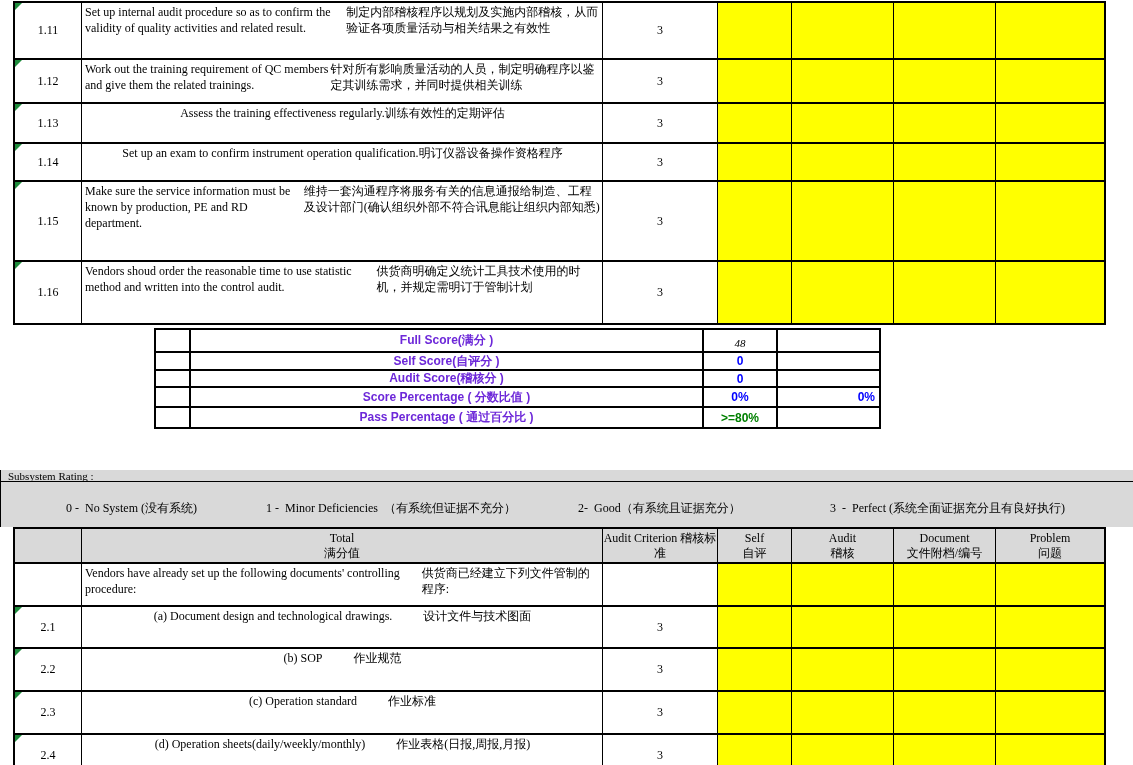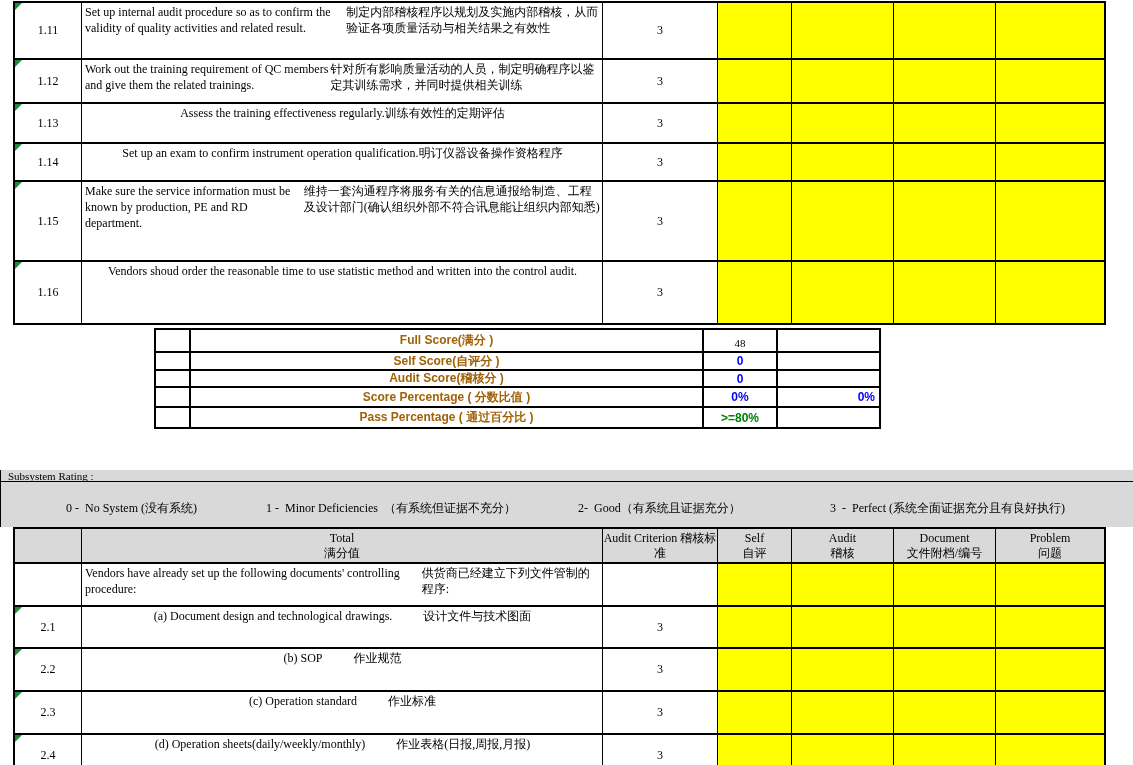--- a/index.html
+++ b/index.html
@@ -28,25 +28,25 @@
   
   .hHdr{height:35px}.h43{height:43px}.h42{height:42px}
   .hdr .cell{background:#D9D9D9;display:flex;flex-direction:column;align-items:center;
              justify-content:center;font-size:12px;line-height:15px;text-align:center;}
   
   .sum{position:absolute;left:154px;top:328px;border:2px solid #000;box-sizing:border-box;background:#fff;}
   .srow{display:grid;grid-template-columns:35px 513px 74px 101px;border-bottom:2px solid #000;box-sizing:border-box;}
   .sum .srow:last-child{border-bottom:none;}
   .scell{border-right:2px solid #000;box-sizing:border-box;display:flex;align-items:center;justify-content:center;overflow:hidden;}
   .scell:last-child{border-right:none;}
-  .slab{font-family:"Liberation Sans","DejaVu Sans",sans-serif;font-weight:bold;color:#a16207;
+  .slab{font-family:"Liberation Sans","DejaVu Sans",sans-serif;font-weight:bold;color:#6d28d9;
         font-size:12px;white-space:pre;}
   .sval{font-family:"Liberation Sans","DejaVu Sans",sans-serif;font-weight:bold;color:#0000FF;font-size:12px;}
   .s48{font-family:"Liberation Serif","DejaVu Serif",serif;font-weight:normal;color:#000;font-size:11px;
-       align-items:flex-end;padding-bottom:2px;}
+       align-items:flex-end;padding-bottom:2px;font-style:italic;}
   .sgreen{color:#008000;}
   .sright{justify-content:flex-end;padding-right:4px;}
   .sh23{height:23px}.sh18{height:18px}.sh17{height:17px}.sh20{height:20px}.sh19{height:19px}
   
   .bar{position:absolute;left:0;width:1133px;background:#D9D9D9;border-left:1px solid #000;
        box-sizing:border-box;display:flex;align-items:center;font-size:11px;white-space:pre;}
   #bar1{top:457px;height:13px;border-top:2px solid #000;border-bottom:1px solid #000;padding-left:4px;margin-top:32px;}
   #bar2{top:470px;height:12px;border-bottom:1px solid #000;padding-left:7px;}
   .rstrip{position:absolute;left:0;top:482px;width:1133px;height:45px;background:#D9D9D9;
           border-left:1px solid #000;box-sizing:border-box;}
@@ -150,20 +150,21 @@
       <div class="cell yel"></div>
     </div>
 
     <div class="row h61">
       <div class="cell numc">
           <span class="tri"></span>
           <span>1.16</span>
         </div>
       <div class="cell critc">
           <span>Vendors shoud order the reasonable time to use statistic method and written into the control audit.</span>
+          <span>供货商明确定义统计工具技术使用的时机，并规定需明订于管制计划</span>
         </div>
       <div class="cell totc">
           <span>3</span>
         </div>
       <div class="cell yel"></div>
       <div class="cell yel"></div>
       <div class="cell yel"></div>
       <div class="cell yel"></div>
     </div>
   </div>

